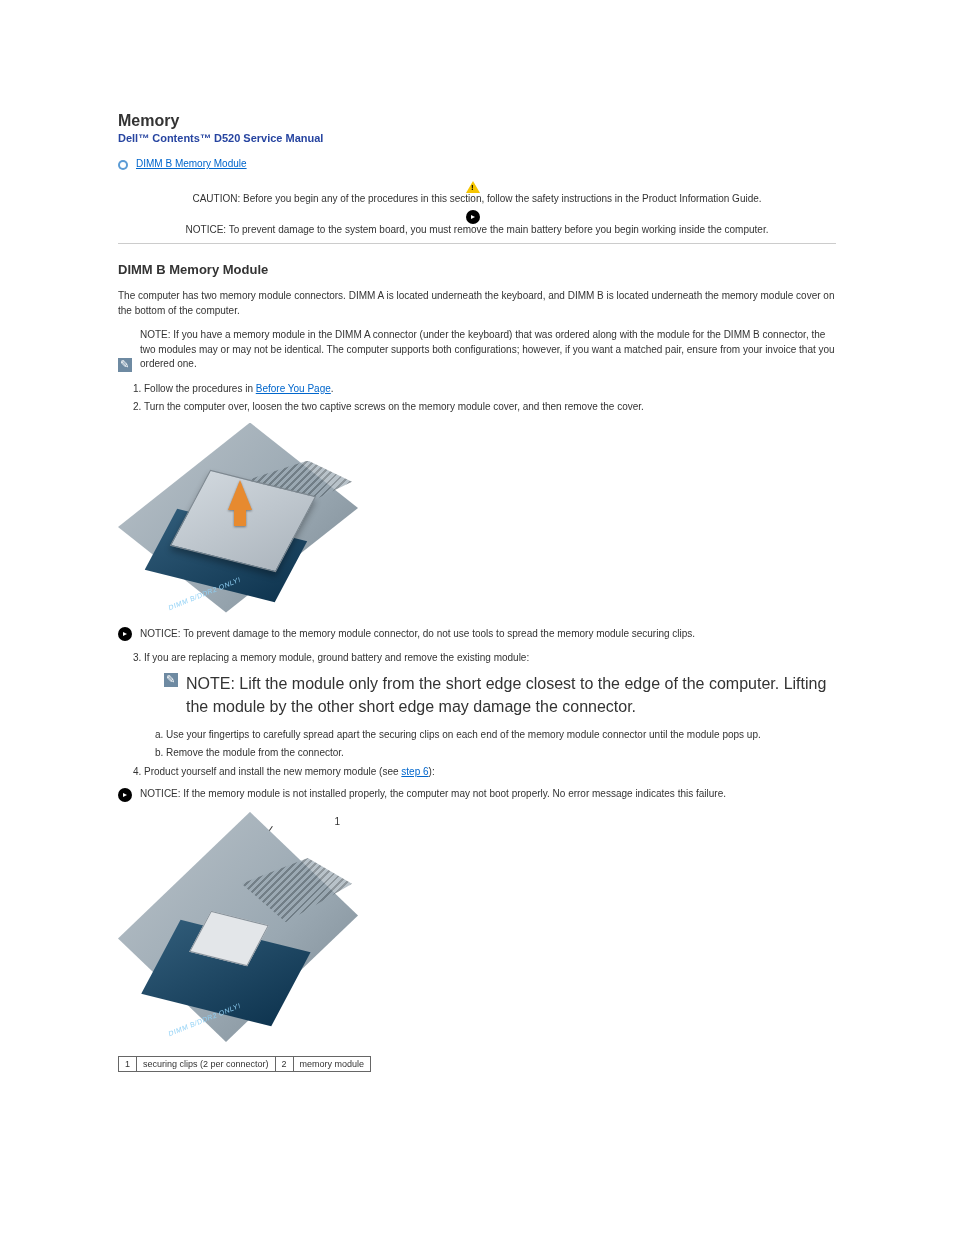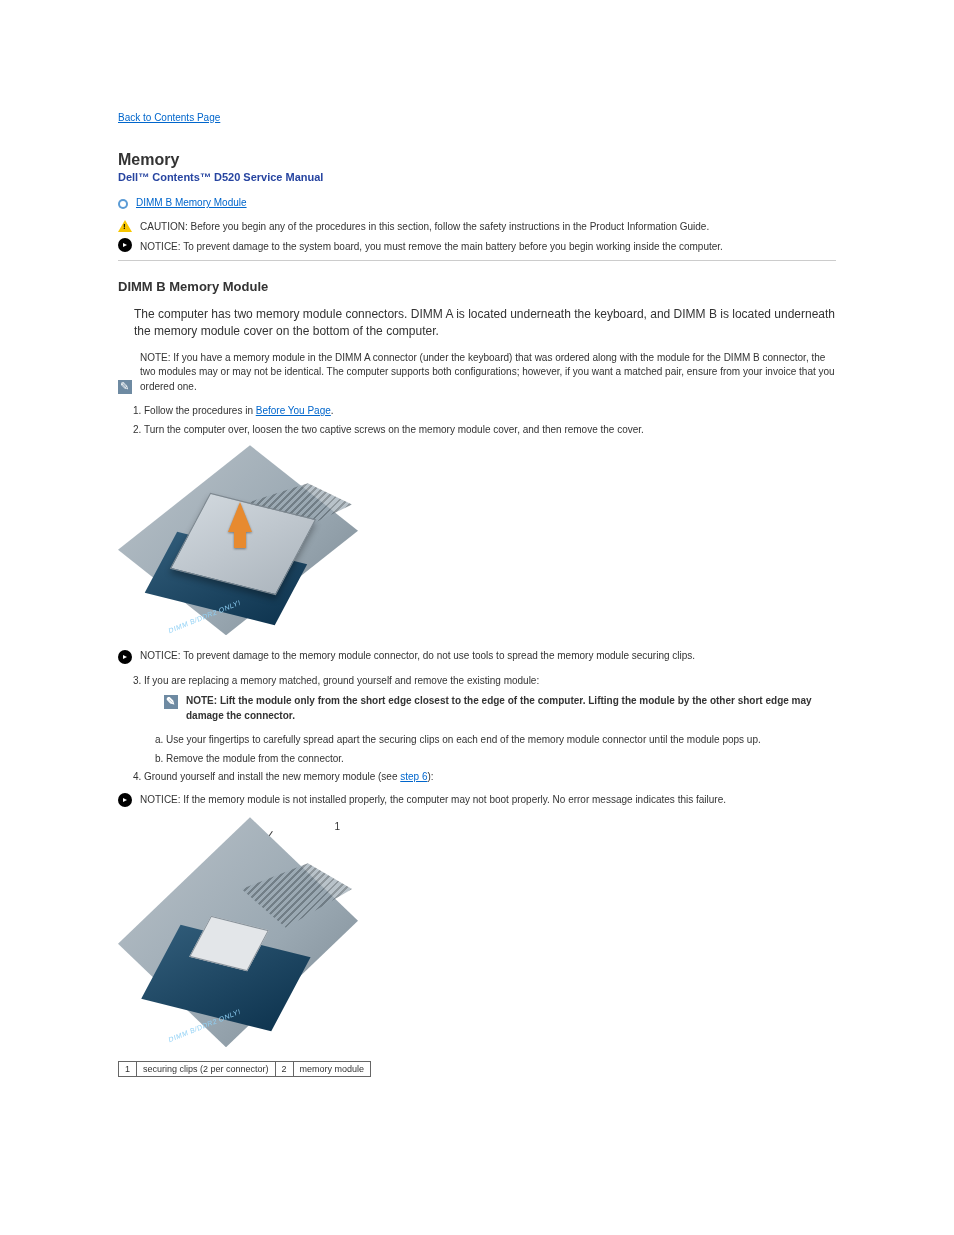--- a/index.html
+++ b/index.html
@@ -50,22 +50,23 @@
   }
   .blue-bullet::after {
     content: '';
     position: absolute;
     inset: 2px;
     border-radius: 50%;
     background: #fff;
   }
   .caution-row, .notice-row, .note-row {
     display: flex;
-    align-items: flex-end;
+    align-items: center;
     margin-bottom: 6px;
+    flex-direction: column;
   }
   .caution-icon {
     width: 0; height: 0;
     border-left: 7px solid transparent;
     border-right: 7px solid transparent;
     border-bottom: 12px solid #f7c600;
     margin-right: 8px;
     margin-top: 1px;
     flex-shrink: 0;
     position: relative;
@@ -113,43 +114,42 @@
     border-top: 1px solid #ccc;
     margin: 8px 0 18px 0;
   }
   h2.heading {
     font-size: 13px;
     font-weight: bold;
     margin: 10px 0 12px 0;
     color: #333;
   }
   .para {
-    font-size: 12px;
+    font-size: 10px;
     line-height: 1.45;
-    margin: 0 0 10px 16px;
+    margin: 0 0 10px 0;
   }
   ol.steps {
     margin: 0 0 8px 0;
     padding-left: 26px;
     font-size: 10px;
     line-height: 1.45;
   }
   ol.steps li { margin-bottom: 4px; }
   ol.sub {
     list-style-type: lower-alpha;
     padding-left: 22px;
     margin: 2px 0 2px 0;
   }
   .note-block {
     display: flex;
     align-items: flex-start;
     margin: 6px 0 10px 20px;
-    font-size: 10px;
+    font-size: 16px;
     line-height: 1.45;
-    font-weight: bold;
   }
   .note-block .note-icon { margin-top: 1px; }
   .inline-wide-block {
     display: flex;
     align-items: flex-end;
     margin: 6px 0 10px 0;
     font-size: 10px;
     line-height: 1.45;
   }
   .inline-wide-block .note-icon { margin-top: 1px; }
@@ -251,23 +251,20 @@
     padding: 2px 6px;
     font-size: 9px;
     vertical-align: middle;
   }
 </style>
 </head>
 <body>
 
 <div class="page">
 
-  <div class="back-link">
-    <a href="#">Back to Contents Page</a>
-  </div>
 
   <div class="section-title">Memory</div>
   <div class="subtitle">Dell™ Contents™ D520 Service Manual</div>
 
   <div class="bullets">
     <div class="bullet-row">
       <span class="blue-bullet"></span>
       <a href="#">DIMM B Memory Module</a>
     </div>
   </div>
@@ -313,32 +310,32 @@
     </div>
   </div>
 
   <div class="inline-wide-block">
     <span class="notice-icon"></span>
     <div>NOTICE: To prevent damage to the memory module connector, do not use tools to spread the memory module securing clips.</div>
   </div>
 
   <ol class="steps" start="3">
     <li>
-      <span>If you are replacing a memory matched, ground yourself and remove the existing module:</span>
+      <span>If you are replacing a memory module, ground battery and remove the existing module:</span>
       <div class="note-block">
         <span class="note-icon"></span>
         <div>NOTE: Lift the module only from the short edge closest to the edge of the computer. Lifting the module by the other short edge may damage the connector.</div>
       </div>
       <ol class="sub">
         <li>Use your fingertips to carefully spread apart the securing clips on each end of the memory module connector until the module pops up.</li>
         <li>Remove the module from the connector.</li>
       </ol>
     </li>
     <li>
-      <span>Ground yourself and install the new memory module (see </span><a href="#">step 6</a><span>):</span>
+      <span>Product yourself and install the new memory module (see </span><a href="#">step 6</a><span>):</span>
     </li>
   </ol>
 
   <div class="inline-wide-block">
     <span class="notice-icon"></span>
     <div>NOTICE: If the memory module is not installed properly, the computer may not boot properly. No error message indicates this failure.</div>
   </div>
 
 
   <div class="img-frame small">

